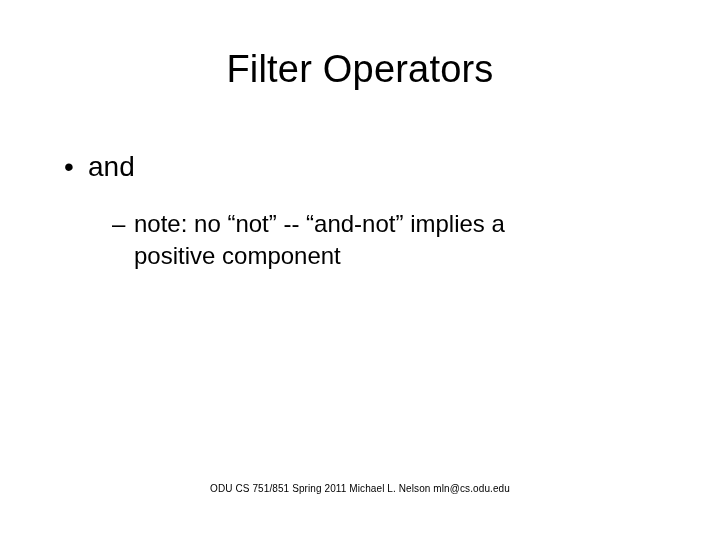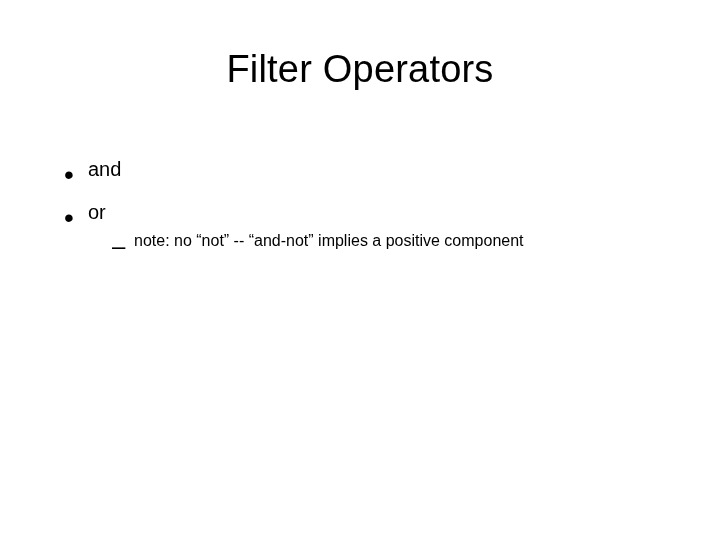--- a/index.html
+++ b/index.html
@@ -28,37 +28,37 @@
     font-weight: 400;
     letter-spacing: 0.2px;
   }
   .content {
     position: absolute;
     top: 140px;
     left: 64px;
     right: 40px;
   }
   .bullet-1 {
-    font-size: 20px;
+    font-size: 28px;
     line-height: 1.35;
-    margin: 16px 0 2px 0;
+    margin: 8px 0 2px 0;
     padding-left: 24px;
     position: relative;
   }
   .bullet-1::before {
     content: "•";
     position: absolute;
     left: 0;
     top: 0;
     font-size: 28px;
   }
   .bullet-2 {
-    font-size: 16px;
+    font-size: 24px;
     line-height: 1.35;
-    margin: 4px 0 6px 48px;
+    margin: 22px 0 6px 48px;
     padding-left: 22px;
     position: relative;
   }
   .bullet-2::before {
     content: "–";
     position: absolute;
     left: 0;
     top: 0;
     font-size: 24px;
   }
@@ -77,19 +77,19 @@
 </head>
 <body>
 
 <div class="slide">
 
   <div class="title">Filter Operators</div>
 
   <div class="content">
 
     <div class="bullet-1">and</div>
-    <div class="bullet-1">or</div>
     <div class="bullet-2">note: no “not” -- “and-not” implies a positive component</div>
 
   </div>
 
+  <div class="footer">ODU CS 751/851 Spring 2011 Michael L. Nelson mln@cs.odu.edu</div>
 
 </div>
 
 </body></html>

